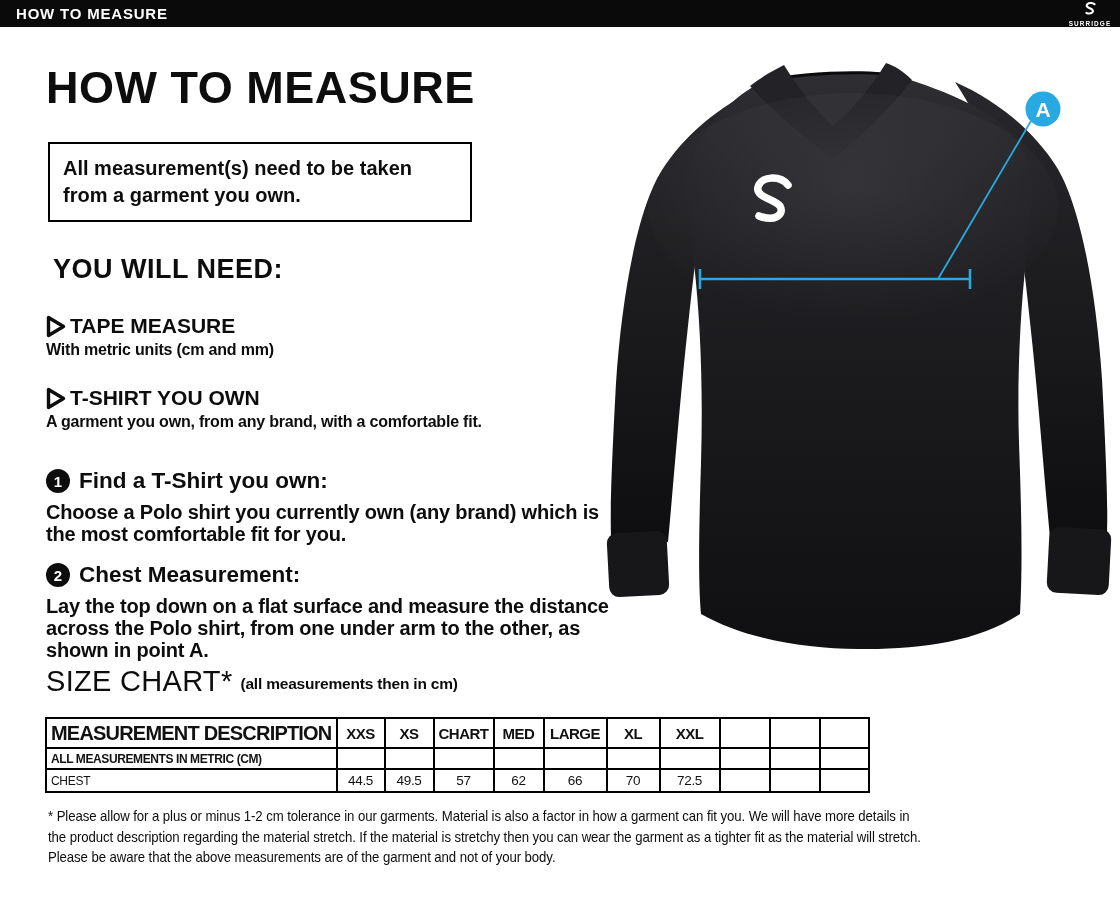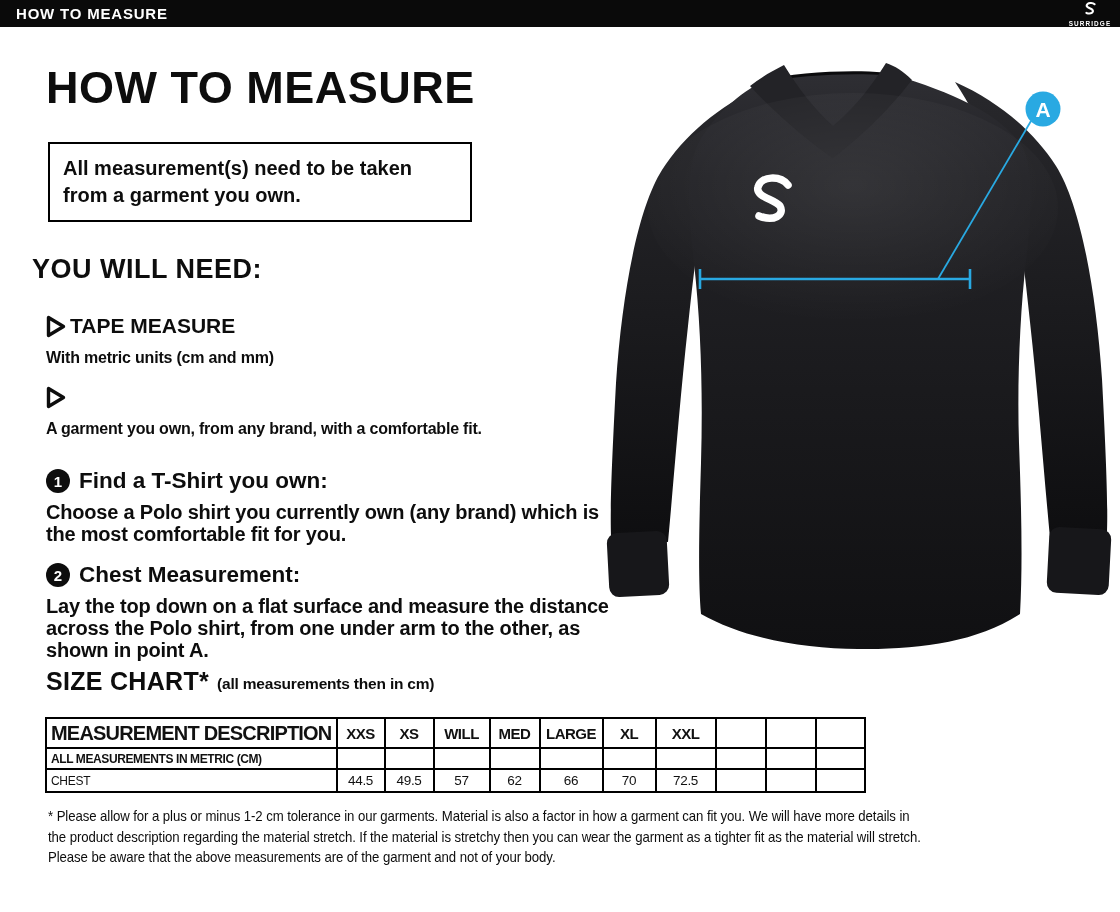--- a/index.html
+++ b/index.html
@@ -10,36 +10,36 @@
   }
   
   .topbar{position:absolute;left:0;top:0;width:1120px;height:27px;background:#0a0a0a;display:flex;align-items:center;}
   .topbar-title{color:#fff;font-weight:bold;font-size:15px;letter-spacing:.8px;margin-left:16px;}
   .topbar-logo{position:absolute;right:6px;top:1px;width:48px;text-align:center;color:#fff;}
   .topbar-logo .brand-name{font-size:6.4px;font-weight:bold;letter-spacing:1.1px;margin-top:-2px;}
   
   .h1{position:absolute;left:46px;top:62px;font-size:45px;font-weight:bold;letter-spacing:.5px;color:#0d0d0d;}
   .notice{position:absolute;left:48px;top:142px;width:424px;box-sizing:border-box;border:2.5px solid #000;
     padding:11px 13px;font-size:20px;font-weight:bold;line-height:27px;color:#0d0d0d;}
-  .ywn-heading{position:absolute;left:32px;top:254px;font-size:27px;font-weight:bold;letter-spacing:.5px;color:#0d0d0d;}
+  .ywn-heading{position:absolute;left:53px;top:254px;font-size:27px;font-weight:bold;letter-spacing:.5px;color:#0d0d0d;}
   .need-item{position:absolute;left:46px;width:580px;}
   .need-item.first{top:314px;}
   .need-item.second{top:386px;}
   .need-head{display:flex;align-items:flex-end;gap:4px;font-size:21px;font-weight:bold;color:#0d0d0d;}
-  .need-desc{font-size:16px;font-weight:bold;margin-top:11px;letter-spacing:-.2px;color:#0d0d0d;}
+  .need-desc{font-size:16px;font-weight:bold;margin-top:3px;letter-spacing:-.2px;color:#0d0d0d;}
   .step{position:absolute;left:46px;width:586px;}
   .step.one{top:468px;}
   .step.two{top:562px;}
   .step-head{display:flex;align-items:center;gap:9px;font-size:22.5px;font-weight:bold;color:#0d0d0d;}
   .step-num{width:24px;height:24px;border-radius:50%;background:#0d0d0d;color:#fff;font-size:15px;font-weight:bold;
     display:flex;align-items:center;justify-content:center;flex:0 0 24px;}
   .step-desc{margin-top:7px;font-size:20px;font-weight:bold;line-height:22px;letter-spacing:-.2px;color:#0d0d0d;}
   
   .sc-heading{position:absolute;left:46px;top:666px;display:flex;align-items:flex-end;gap:8px;color:#0d0d0d;}
-  .sc-heading .h2{font-size:25px;font-weight:bold;letter-spacing:.3px;line-height:30px;}
+  .sc-heading .h2{font-size:29px;font-weight:normal;letter-spacing:.3px;line-height:30px;}
   .sc-heading .sub{font-size:15.5px;font-weight:bold;padding-bottom:3px;letter-spacing:-.2px;}
   table.size-table{position:absolute;left:45px;top:717px;border-collapse:collapse;table-layout:fixed;}
   .size-table td{border:2px solid #000;padding:0 4px;overflow:hidden;white-space:nowrap;}
   .size-table tr.hdr{height:30px;}
   .size-table tr.metric{height:21px;}
   .size-table tr.datarow{height:23px;}
   .size-table .mdesc{font-size:20px;font-weight:bold;letter-spacing:-.8px;}
   .size-table .shead{font-size:15px;font-weight:bold;text-align:center;letter-spacing:-.5px;}
   .size-table .mlabel{font-size:12px;font-weight:bold;letter-spacing:-.4px;}
   .size-table .rlabel{font-size:12px;letter-spacing:-.3px;}
@@ -76,20 +76,21 @@
     <span>TAPE MEASURE</span>
   </div>
   <div class="need-desc">With metric units (cm and mm)</div>
 </div>
 
 <div class="need-item second">
   <div class="need-head">
     <svg width="20" height="23" viewBox="0 0 20 23">
       <polygon points="2.5,2.5 2.5,20.5 17.5,11.5" fill="#ffffff" stroke="#0d0d0d" stroke-width="3.4" stroke-linejoin="round"></polygon>
     </svg>
+    <span>T-SHIRT YOU OWN</span>
   </div>
   <div class="need-desc">A garment you own, from any brand, with a comfortable fit.</div>
 </div>
 
 <div class="step one">
   <div class="step-head">
     <span class="step-num">1</span>
     <span>Find a T-Shirt you own:</span>
   </div>
   <div class="step-desc">Choose a Polo shirt you currently own (any brand) which is the most comfortable fit for you.</div>
@@ -120,21 +121,21 @@
       <col style="width:60px">
     <col style="width:50px">
       <col style="width:50px">
       <col style="width:49px">
   </colgroup>
   <tbody>
       <tr class="hdr">
     <td class="mdesc">MEASUREMENT DESCRIPTION</td>
     <td class="shead">XXS</td>
     <td class="shead">XS</td>
-    <td class="shead">WILL</td>
+    <td class="shead">CHART</td>
     <td class="shead">MED</td>
     <td class="shead">LARGE</td>
     <td class="shead">XL</td>
     <td class="shead">XXL</td>
     <td class="shead"></td>
     <td class="shead"></td>
     <td class="shead"></td>
   </tr>
   <tr class="metric">
     <td class="mlabel">ALL MEASUREMENTS IN METRIC (CM)</td>

